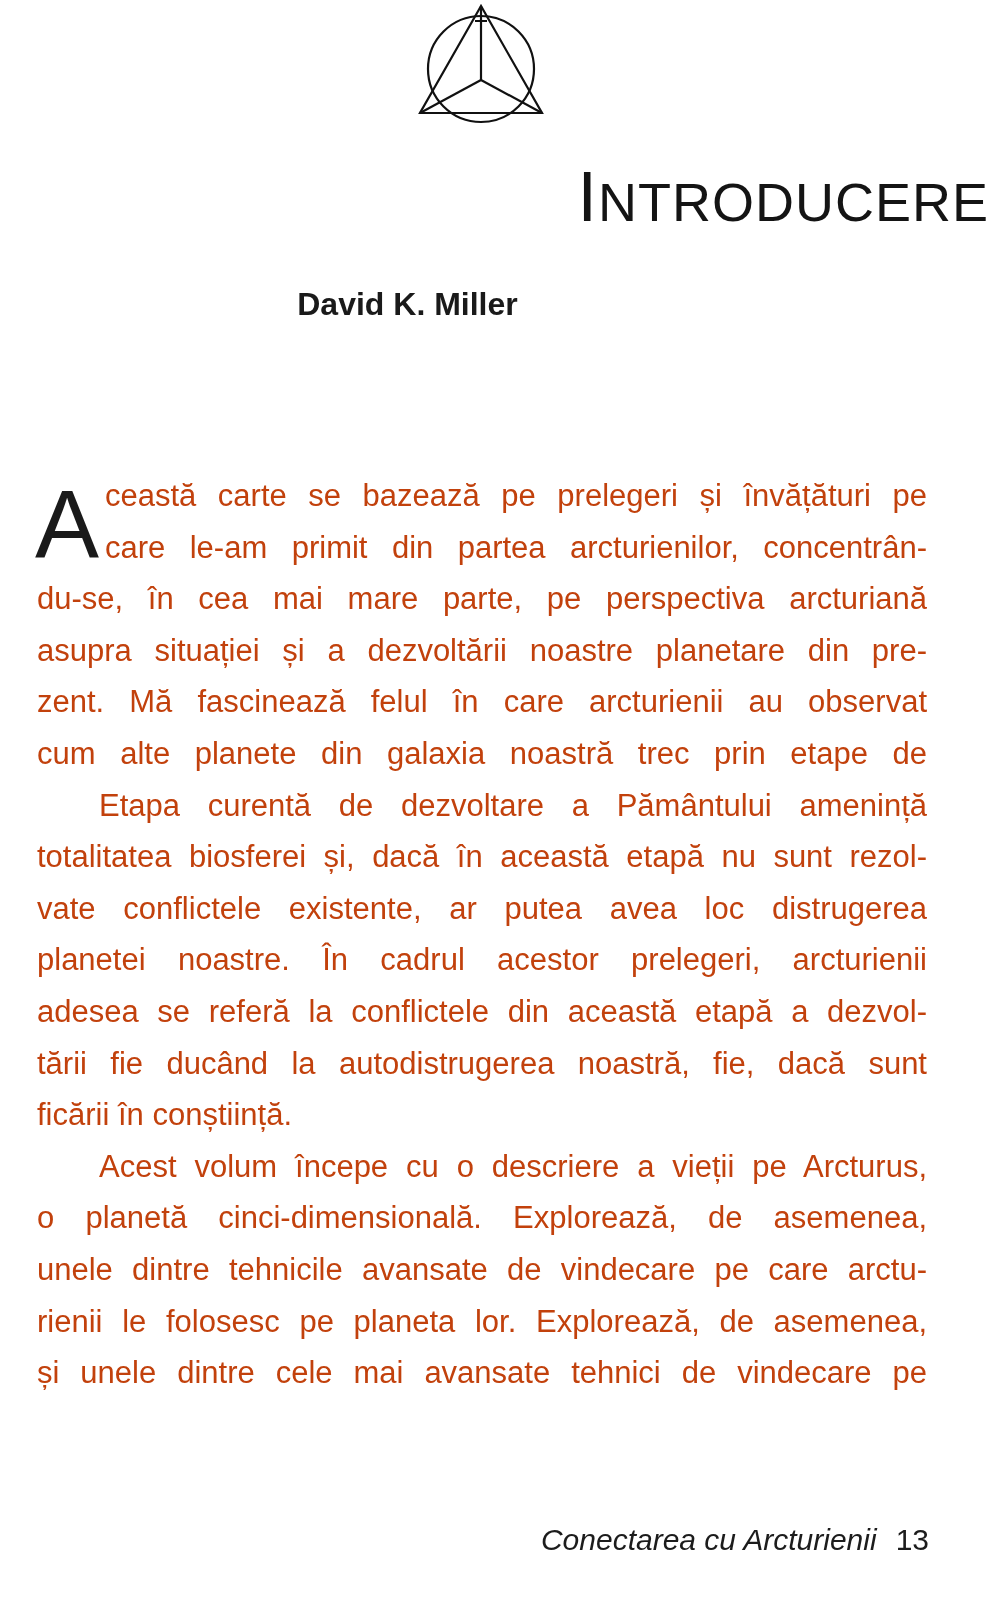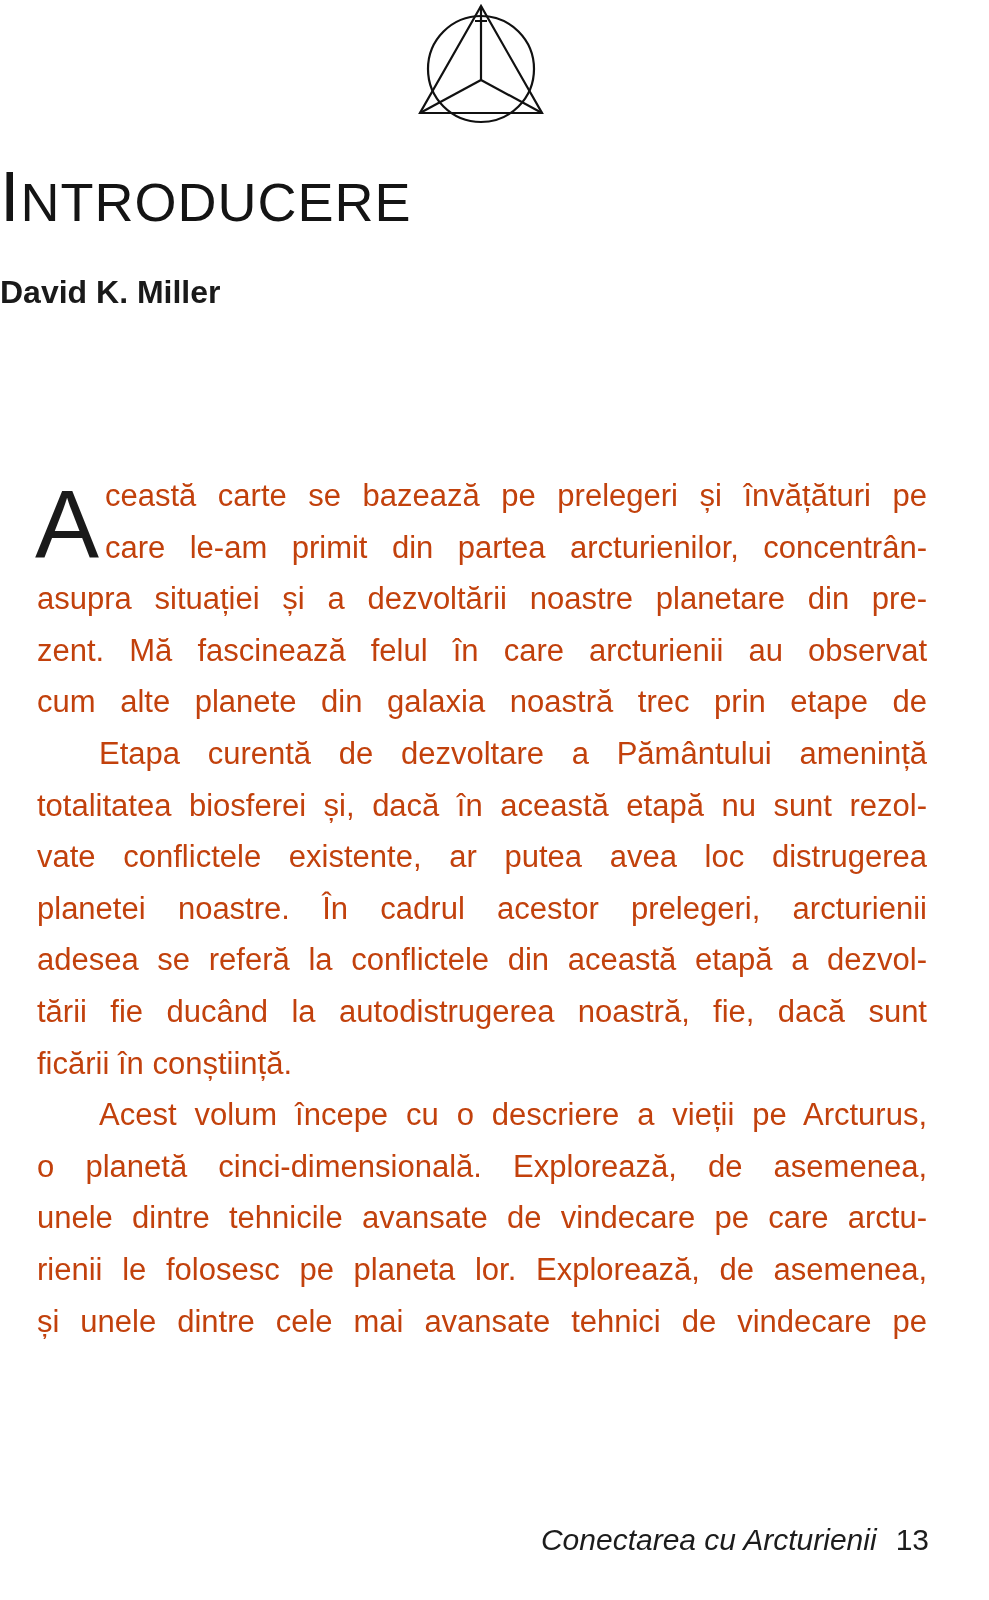--- a/index.html
+++ b/index.html
@@ -20,37 +20,37 @@
       left: 417px;
       top: 3px;
       width: 130px;
       height: 126px;
     }
     .chapter-title {
       position: absolute;
       left: 0;
       top: 142px;
       width: 989px;
-      text-align: left;
+      text-align: right;
       padding-left: 0;
       font-size: 70px;
       line-height: 110px;
       letter-spacing: 1px;
       font-weight: normal;
       margin: 0;
       color: #141414;
     }
     .chapter-title .cap { font-size: 70px; }
     .chapter-title .sc { font-size: 54px; }
     .author {
       position: absolute;
       left: 0;
-      top: 270px;
+      top: 282px;
       width: 815px;
-      text-align: left;
+      text-align: center;
       font-size: 32px;
       font-weight: bold;
       line-height: 44px;
       color: #1a1a1a;
       padding-left: 0;
     }
     .body-text {
       position: absolute;
       left: 37px;
       top: 470px;
@@ -101,20 +101,21 @@
 
 <h1 class="chapter-title"><span class="cap">I</span><span class="sc">NTRODUCERE</span></h1>
 
 <div class="author">David K. Miller</div>
 
 <div class="dropcap">A</div>
 
 <div class="body-text">
   <div class="line drop">ceastă carte se bazează pe prelegeri și învățături pe</div>
   <div class="line drop">care le-am primit din partea arcturienilor, concentrân-</div>
+  <div class="line">du-se, în cea mai mare parte, pe perspectiva arcturiană</div>
   <div class="line">asupra situației și a dezvoltării noastre planetare din pre-</div>
   <div class="line">zent. Mă fascinează felul în care arcturienii au observat</div>
   <div class="line">cum alte planete din galaxia noastră trec prin etape de</div>
   <div class="line indent">Etapa curentă de dezvoltare a Pământului amenință</div>
   <div class="line">totalitatea biosferei și, dacă în această etapă nu sunt rezol-</div>
   <div class="line">vate conflictele existente, ar putea avea loc distrugerea</div>
   <div class="line">planetei noastre. În cadrul acestor prelegeri, arcturienii</div>
   <div class="line">adesea se referă la conflictele din această etapă a dezvol-</div>
   <div class="line">tării fie ducând la autodistrugerea noastră, fie, dacă sunt</div>
   <div class="line last">ficării în conștiință.</div>

